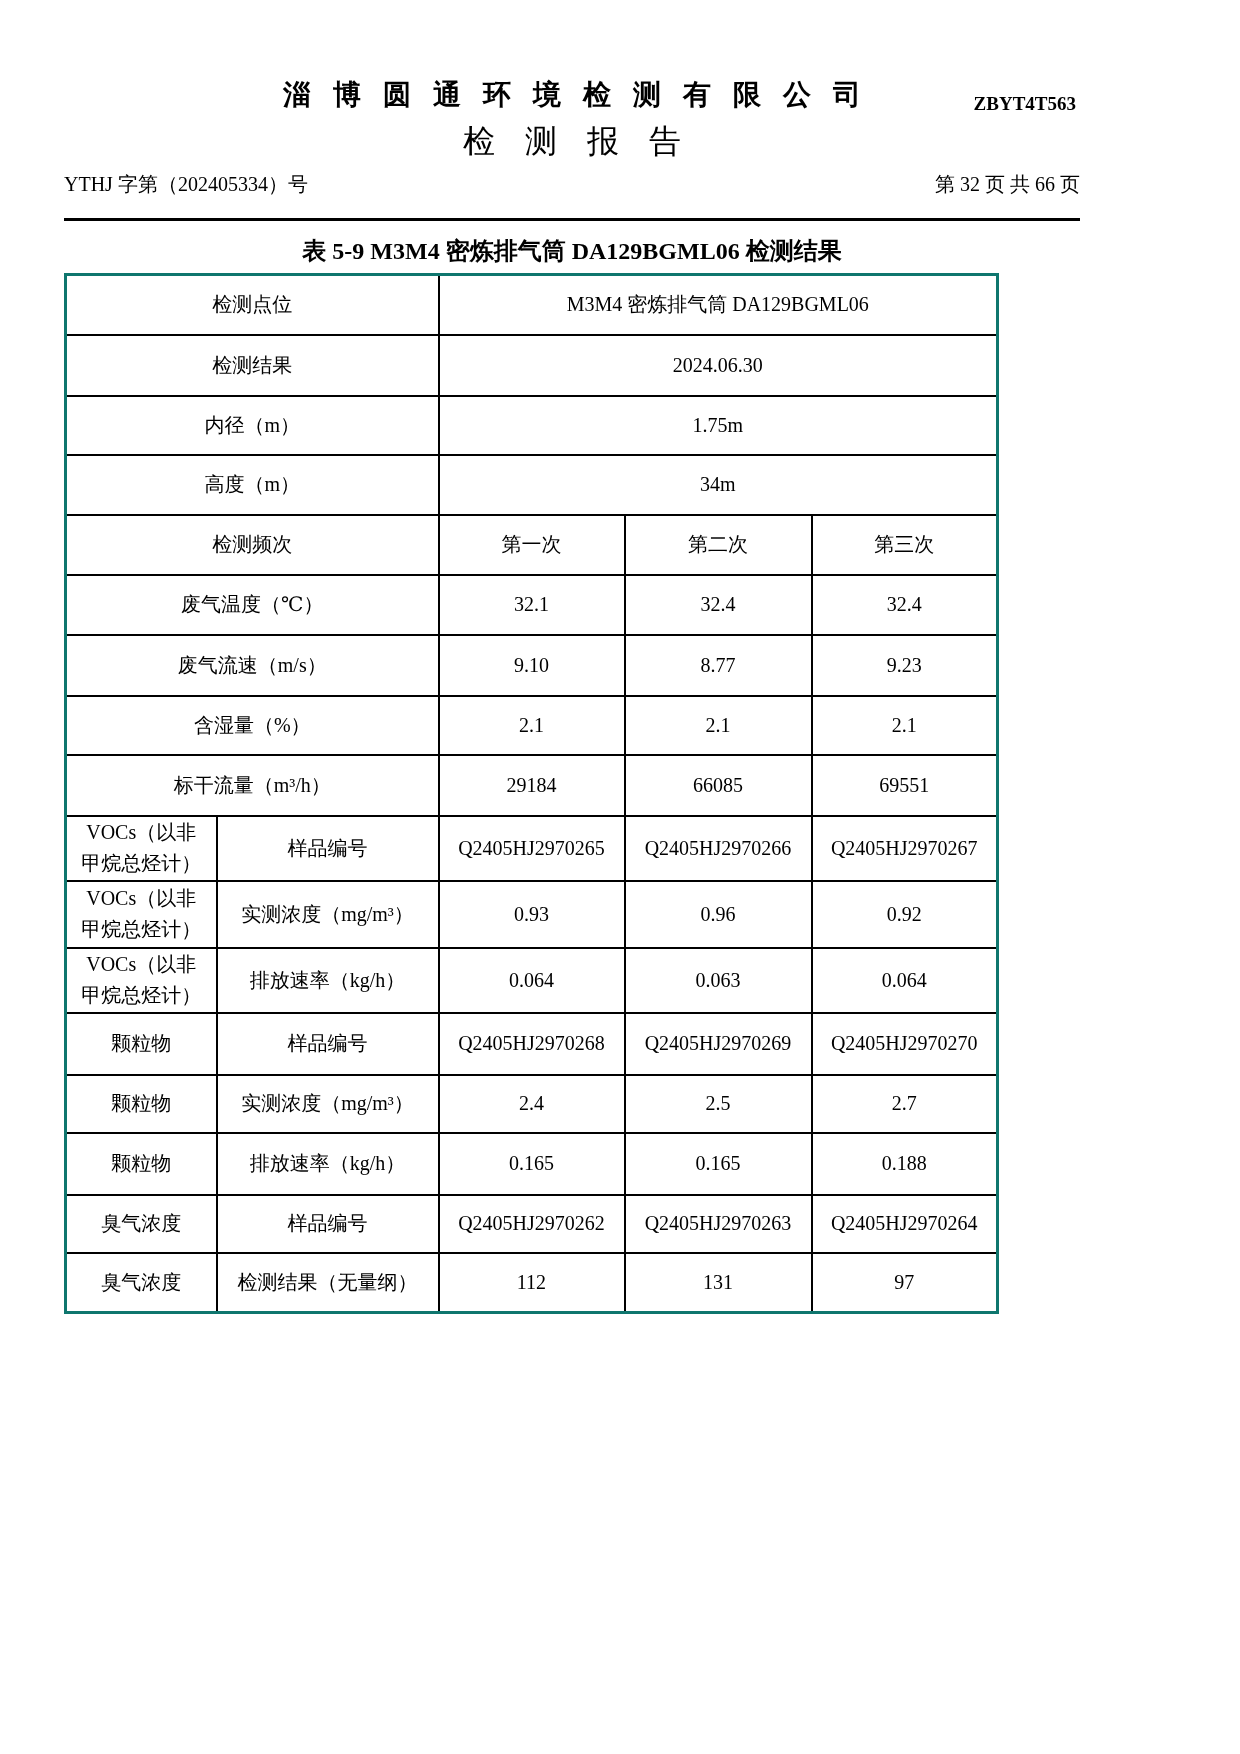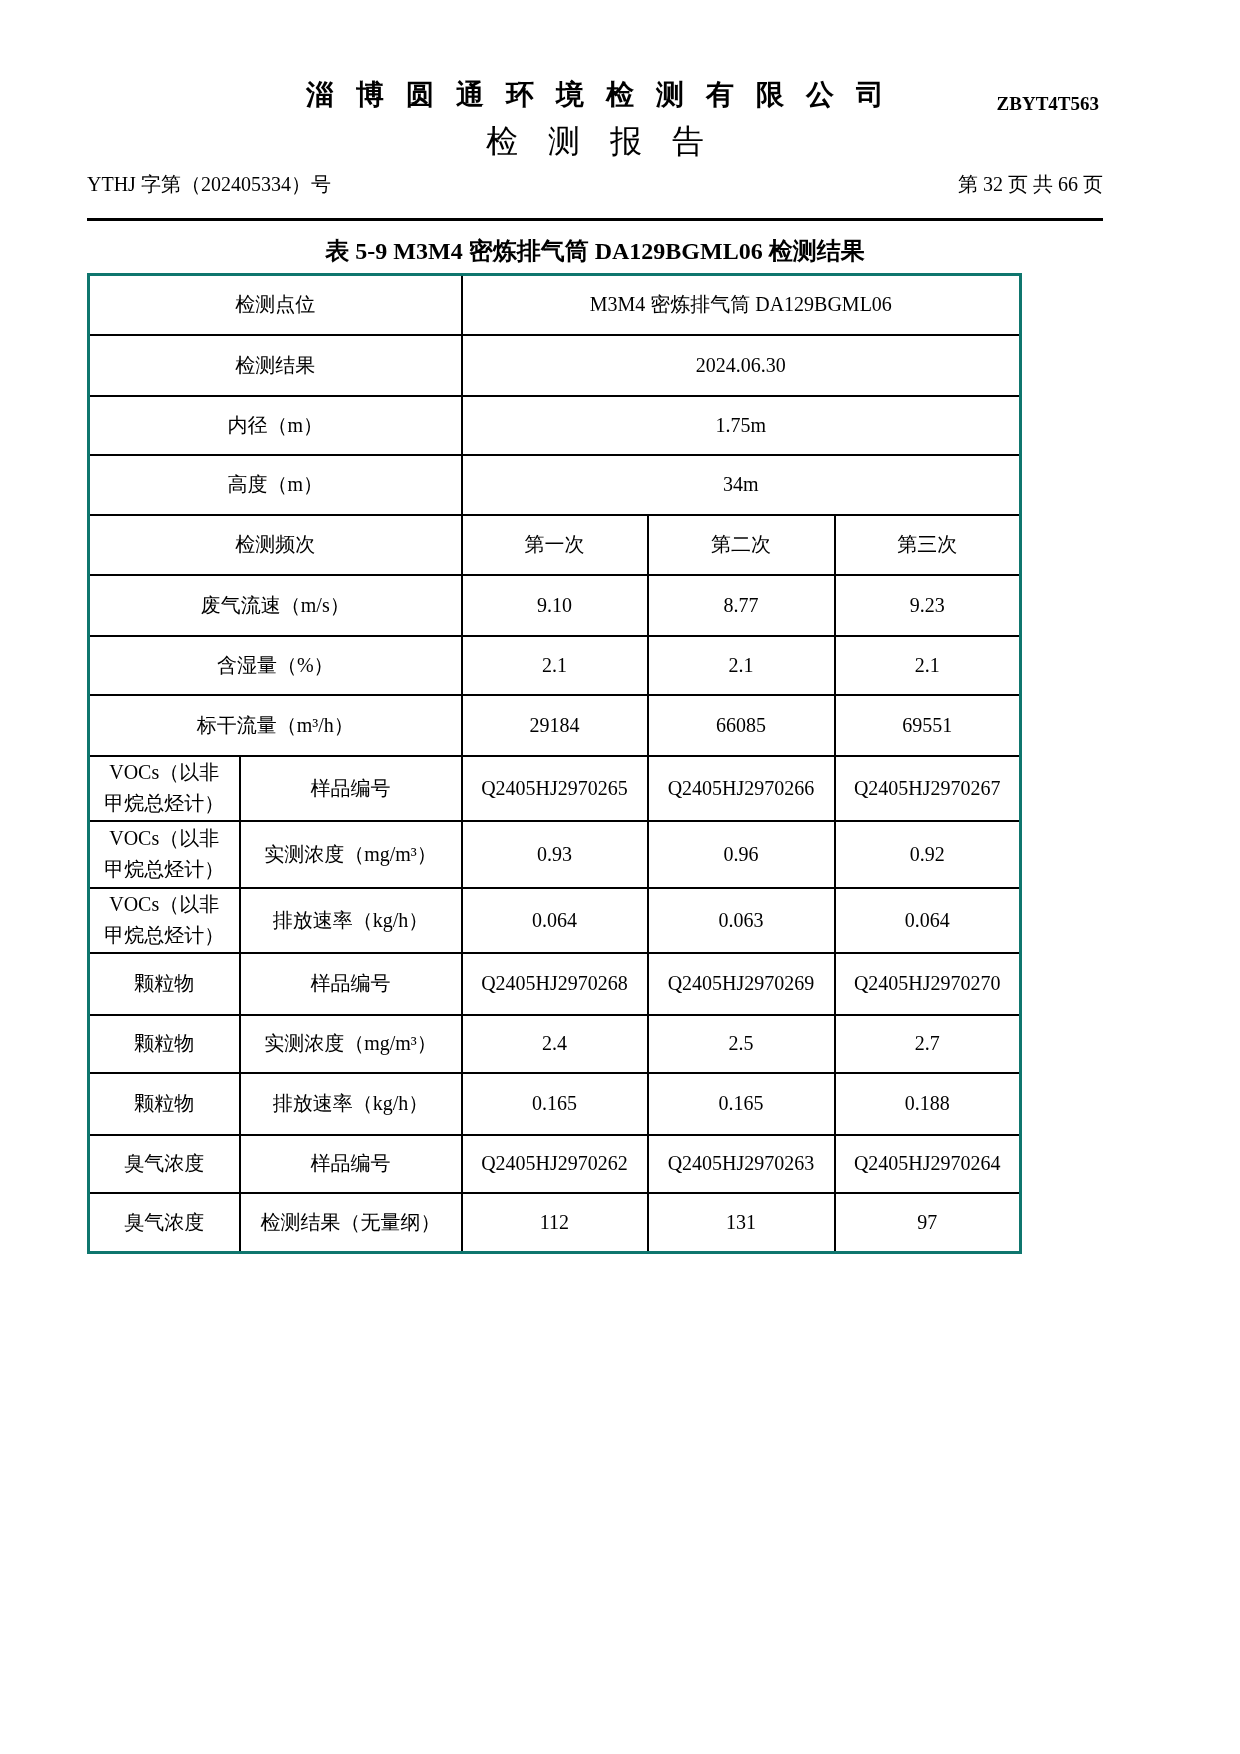--- a/index.html
+++ b/index.html
@@ -11,21 +11,21 @@
   }
   .page {
     position: relative;
     width: 1240px;
     height: 1754px;
     background: #ffffff;
     overflow: hidden;
   }
   .content {
     position: relative;
-    margin: 0 184px 0 87px; 
+    margin: 0 184px 0 64px; 
     width: 1016px;
   }
   .company-line {
     padding-top: 74px;
     text-align: center;
     font-size: 28px;
     font-weight: bold;
     letter-spacing: 22px;
     padding-left: 22px; 
     line-height: 42px;
@@ -129,20 +129,26 @@
           <td colspan="3">34m</td>
         </tr>
 
         <tr style="height:60px">
           <td colspan="2">检测频次</td>
           <td>第一次</td>
           <td>第二次</td>
           <td>第三次</td>
         </tr>
 
+        <tr style="height:60px">
+          <td colspan="2">废气温度（℃）</td>
+          <td>32.1</td>
+          <td>32.4</td>
+          <td>32.4</td>
+        </tr>
         <tr style="height:61px">
           <td colspan="2">废气流速（m/s）</td>
           <td>9.10</td>
           <td>8.77</td>
           <td>9.23</td>
         </tr>
         <tr style="height:59px">
           <td colspan="2">含湿量（%）</td>
           <td>2.1</td>
           <td>2.1</td>

